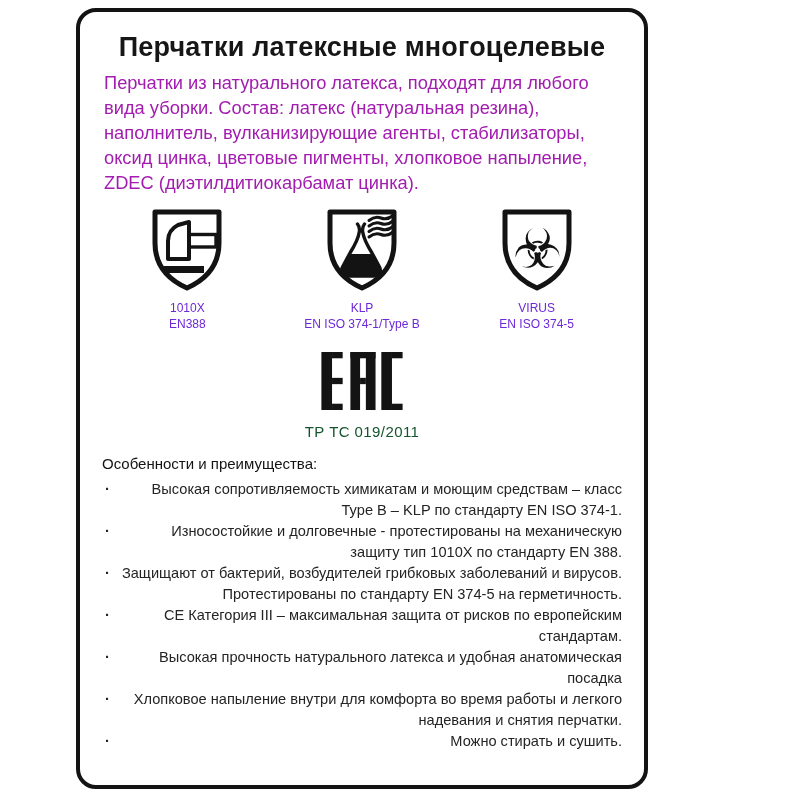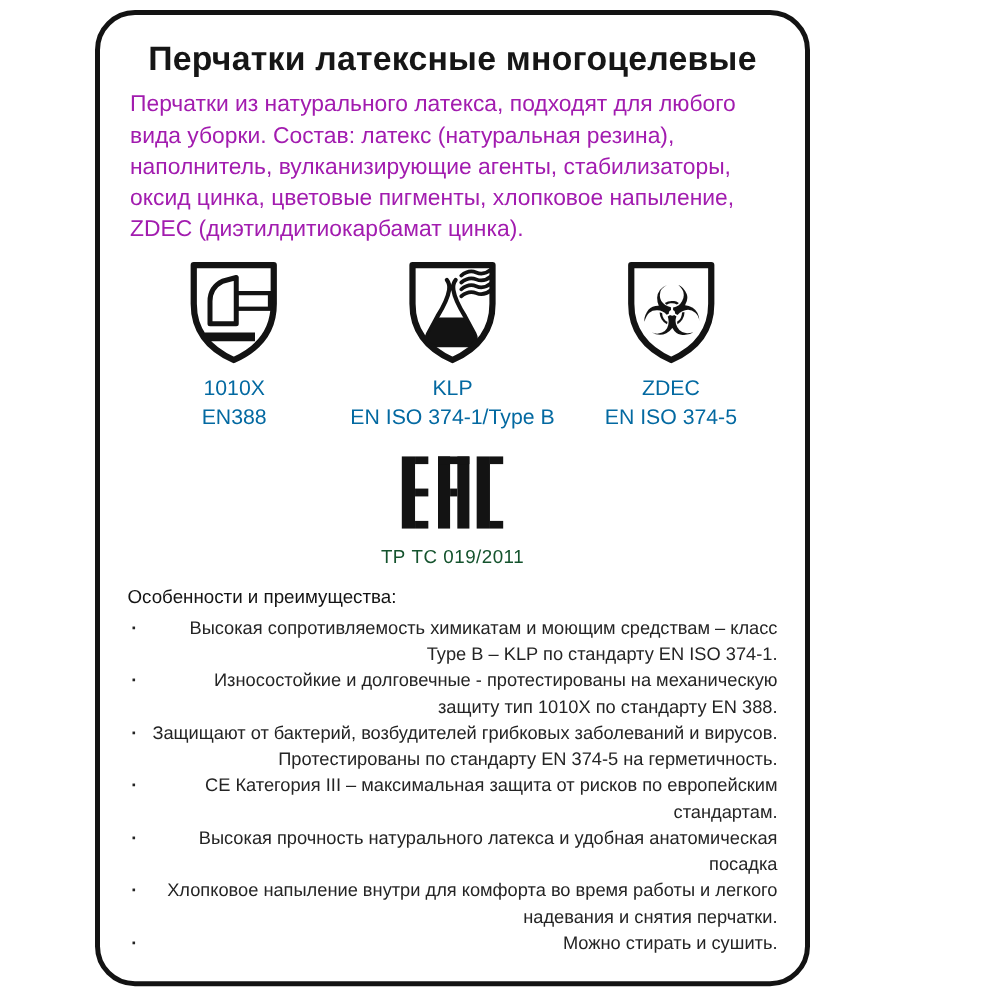--- a/index.html
+++ b/index.html
@@ -21,21 +21,21 @@
   }
   .card {
     position: absolute;
     left: 76px;
     top: 8px;
     width: 572px;
     height: 781px;
     box-sizing: border-box;
     background: #ffffff;
     border: 4px solid #131313;
-    border-radius: 32px;
+    border-radius: 20px;
     padding: 18px 22px 0 22px;
   }
   .title {
     margin: 2px 0 0 0;
     text-align: center;
     font-size: 27px;
     line-height: 1.12;
     font-weight: 700;
     letter-spacing: 0.2px;
     color: #161616;
@@ -54,24 +54,24 @@
   }
   .cert {
     width: 188px;
     display: flex;
     flex-direction: column;
     align-items: center;
   }
   .cert .labels {
     margin-top: 7px;
     text-align: center;
-    font-size: 17px;
+    font-size: 12px;
     font-weight: 500;
     line-height: 1.35;
-    color: #0369a1;
+    color: #6d28d9;
     white-space: nowrap;
   }
   .eac-block {
     margin-top: 20px;
     text-align: center;
   }
   .eac-reg {
     margin-top: 9px;
     font-size: 15px;
     font-weight: 500;
@@ -157,21 +157,21 @@
       </div>
 
       <div class="cert">
         <span>
           <svg width="78" height="86" viewBox="0 0 78 86" aria-hidden="true">
             <path d="M7,5 H71 V36 C71,59 57,73 39,81 C21,73 7,59 7,36 Z" fill="none" stroke="#131313" stroke-width="5" stroke-linejoin="round"></path>
             <text x="39.5" y="61" text-anchor="middle" font-size="55" font-family="'DejaVu Sans', sans-serif" fill="#131313">☣</text>
           </svg>
         </span>
         <div class="labels">
-          <div>ZDEC</div>
+          <div>VIRUS</div>
           <div>EN ISO 374-5</div>
         </div>
       </div>
 
     </div>
 
     <div class="eac-block">
       <span style="display:inline-block;">
         <svg width="82" height="58" viewBox="0 0 84 60" aria-hidden="true" fill="#131313">
           <rect x="0" y="0" width="11" height="60"></rect>

